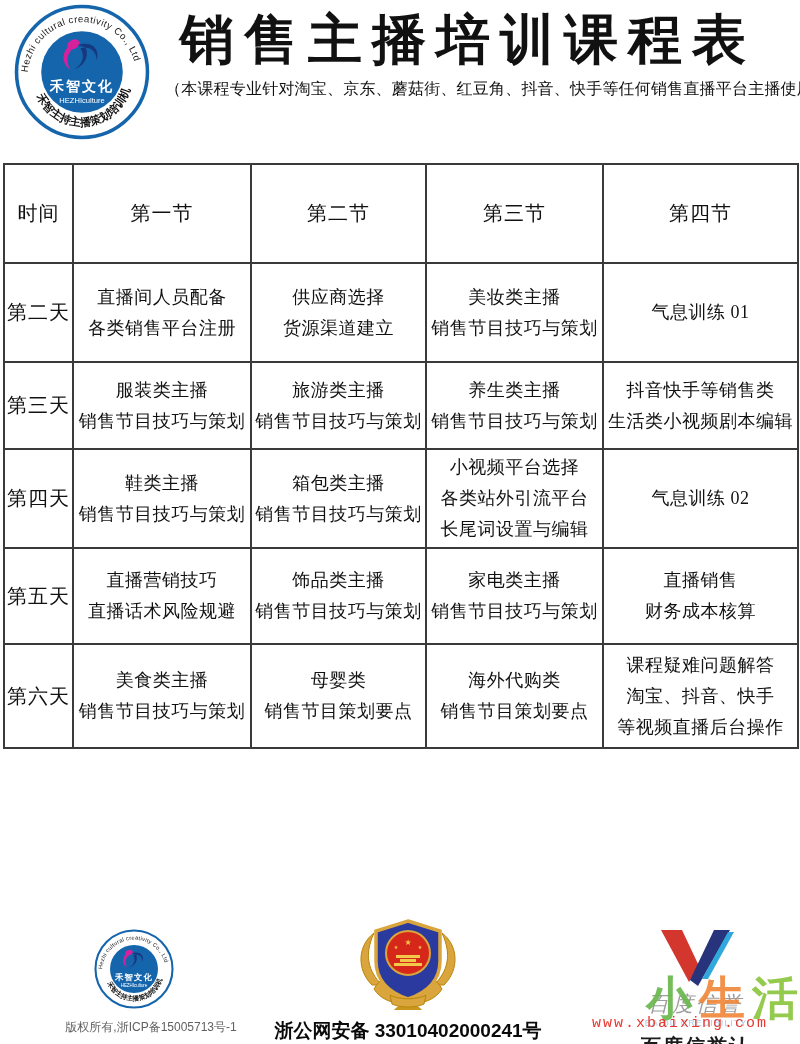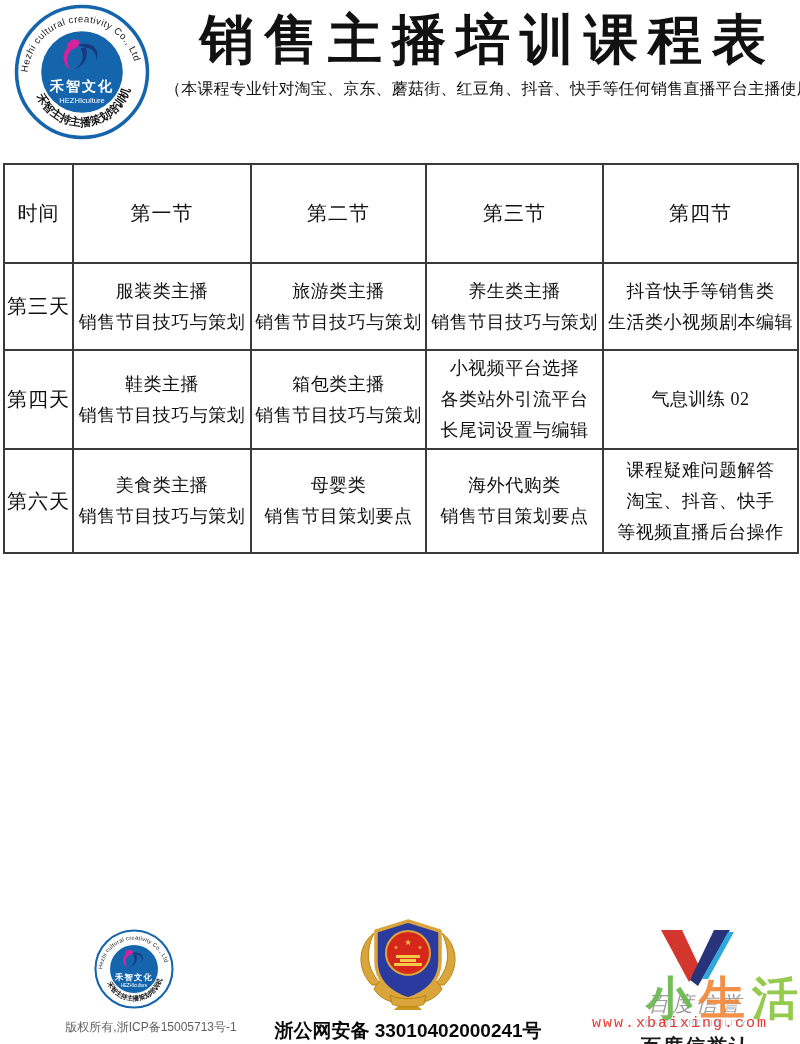--- a/index.html
+++ b/index.html
@@ -4,21 +4,21 @@
 <style>
   * { margin:0; padding:0; box-sizing:border-box; }
   html,body { width:800px; background:#fff; }
   body { position:relative; width:800px; height:1044px; overflow:hidden;
          font-family:"Liberation Serif","DejaVu Serif",serif; color:#111; }
 
   
   .logo { position:absolute; }
   .logo-top { left:14px; top:4px; width:136px; height:136px; }
   .logo-bottom { left:94px; top:929px; width:80px; height:80px; }
-  .page-title { position:absolute; left:180px; top:4px; width:616px; text-align:center;
+  .page-title { position:absolute; left:160px; top:4px; width:616px; text-align:center;
                 font-size:54px; font-weight:bold; letter-spacing:10px; white-space:nowrap; }
   .page-subtitle { position:absolute; left:165px; top:79px; width:622px; text-align:center;
                    font-size:16px; letter-spacing:0.2px; white-space:nowrap; }
 
   
   table.course { position:absolute; left:3px; top:163px; width:794px;
                  border-collapse:collapse; table-layout:fixed; }
   table.course th, table.course td {
       border:2px solid #3a3a3a; text-align:center; vertical-align:middle;
       font-weight:normal; padding:2px; }
@@ -86,20 +86,38 @@
   <thead>
     <tr style="height:99px">
       <th class="day">时间</th>
       <th>第一节</th>
       <th>第二节</th>
       <th>第三节</th>
       <th>第四节</th>
     </tr>
   </thead>
   <tbody>
+    <tr style="height:99px">
+      <td class="day">第二天</td>
+      <td>
+          <div class="ln">直播间人员配备</div>
+          <div class="ln">各类销售平台注册</div>
+        </td>
+      <td>
+          <div class="ln">供应商选择</div>
+          <div class="ln">货源渠道建立</div>
+        </td>
+      <td>
+          <div class="ln">美妆类主播</div>
+          <div class="ln">销售节目技巧与策划</div>
+        </td>
+      <td>
+          <div class="ln">气息训练 01</div>
+        </td>
+    </tr>
     <tr style="height:87px">
       <td class="day">第三天</td>
       <td>
           <div class="ln">服装类主播</div>
           <div class="ln">销售节目技巧与策划</div>
         </td>
       <td>
           <div class="ln">旅游类主播</div>
           <div class="ln">销售节目技巧与策划</div>
         </td>
@@ -122,20 +140,39 @@
           <div class="ln">箱包类主播</div>
           <div class="ln">销售节目技巧与策划</div>
         </td>
       <td>
           <div class="ln">小视频平台选择</div>
           <div class="ln">各类站外引流平台</div>
           <div class="ln">长尾词设置与编辑</div>
         </td>
       <td>
           <div class="ln">气息训练 02</div>
+        </td>
+    </tr>
+    <tr style="height:96px">
+      <td class="day">第五天</td>
+      <td>
+          <div class="ln">直播营销技巧</div>
+          <div class="ln">直播话术风险规避</div>
+        </td>
+      <td>
+          <div class="ln">饰品类主播</div>
+          <div class="ln">销售节目技巧与策划</div>
+        </td>
+      <td>
+          <div class="ln">家电类主播</div>
+          <div class="ln">销售节目技巧与策划</div>
+        </td>
+      <td>
+          <div class="ln">直播销售</div>
+          <div class="ln">财务成本核算</div>
         </td>
     </tr>
     <tr style="height:104px">
       <td class="day">第六天</td>
       <td>
           <div class="ln">美食类主播</div>
           <div class="ln">销售节目技巧与策划</div>
         </td>
       <td>
           <div class="ln">母婴类</div>

